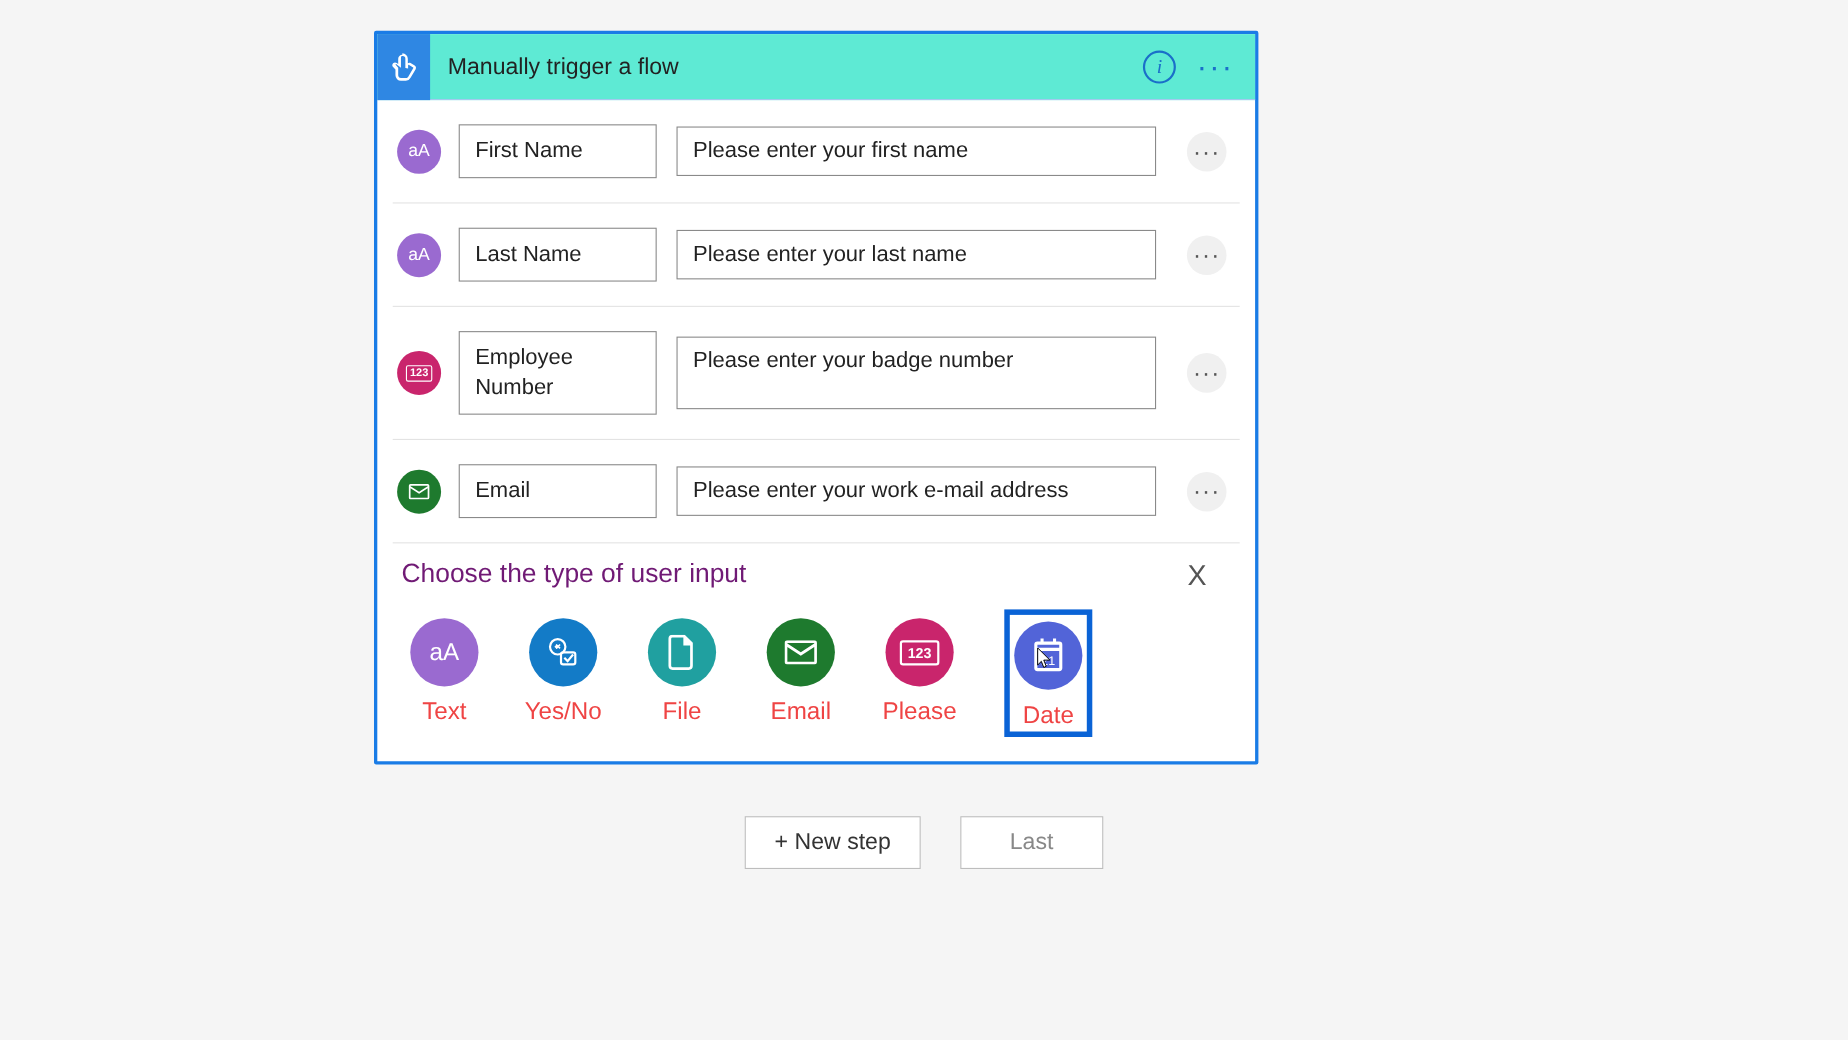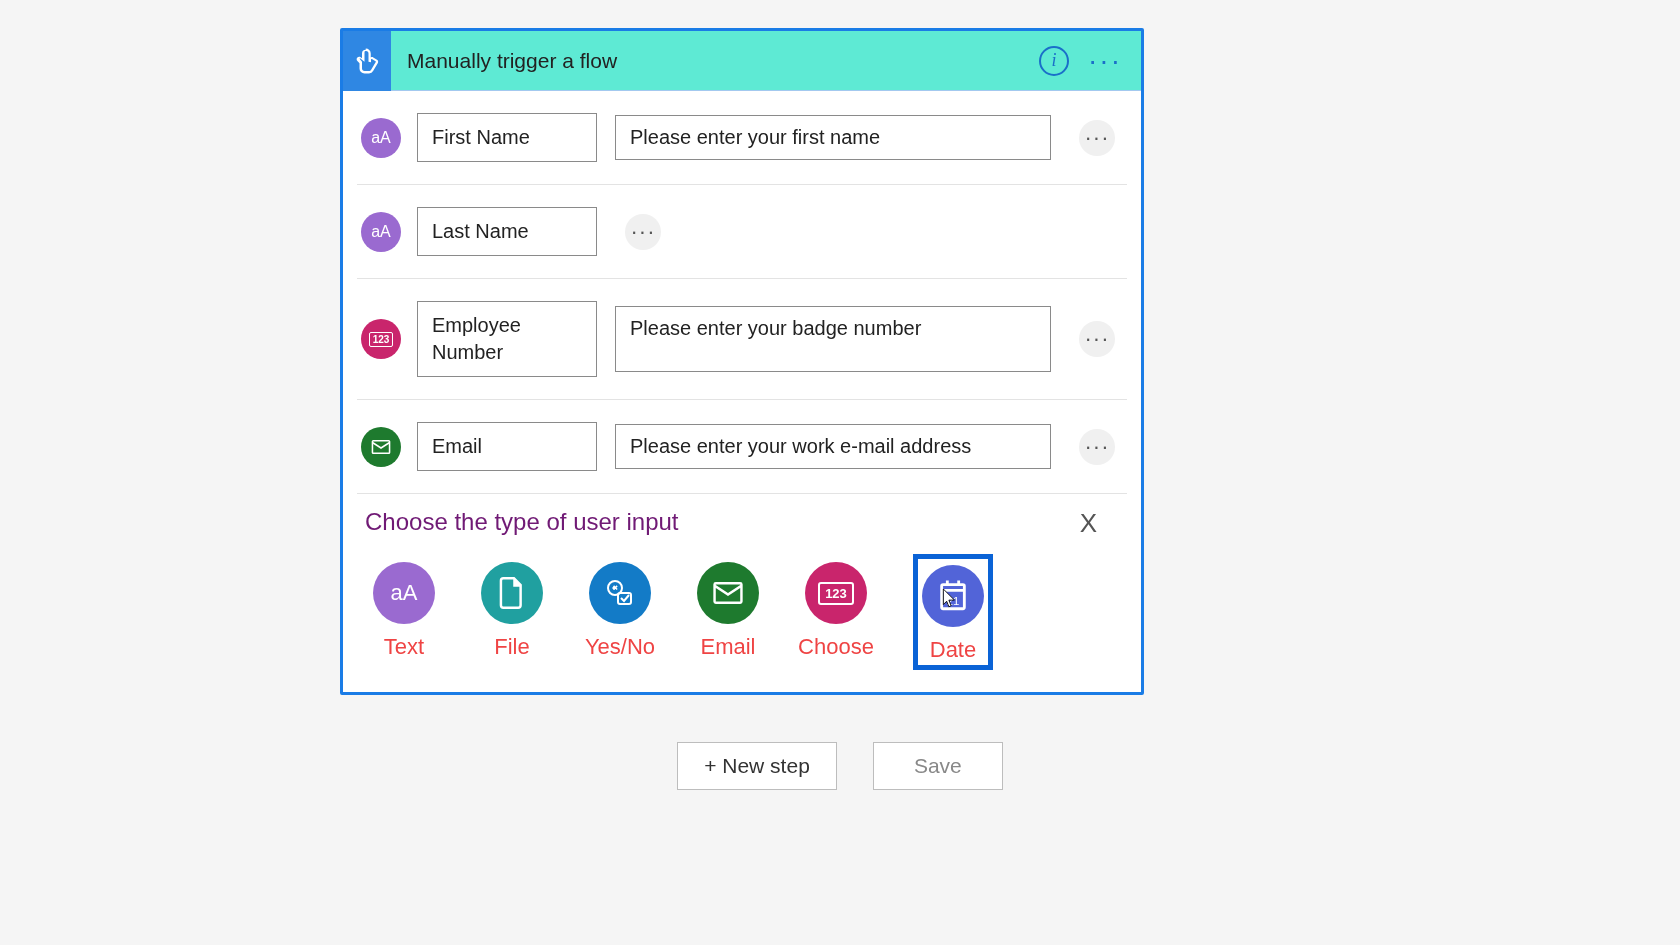--- a/index.html
+++ b/index.html
@@ -230,20 +230,21 @@
       <div class="input-name">First Name</div>
       <div class="input-desc">Please enter your first name</div>
       <div class="row-more">···</div>
     </div>
 
     <div class="input-row">
       <div class="type-badge text">
           <span class="aa">aA</span>
         </div>
       <div class="input-name">Last Name</div>
+      <div class="input-desc">Please enter your last name</div>
       <div class="row-more">···</div>
     </div>
 
     <div class="input-row">
       <div class="type-badge number">
           <span class="num-box">123</span>
         </div>
       <div class="input-name tall">Employee Number</div>
       <div class="input-desc tall">Please enter your badge number</div>
       <div class="row-more">···</div>
@@ -265,58 +266,58 @@
   <div class="picker">
     <div class="picker-title">Choose the type of user input</div>
     <div class="picker-close">X</div>
     <div class="picker-options">
 
       <div class="picker-option">
         <div class="picker-circle text">
             <span class="aa">aA</span>
           </div>
         <div class="picker-label">Text</div>
-      </div>
-
-      <div class="picker-option">
-        <div class="picker-circle file">
-          <svg width="26" height="32" viewBox="0 0 20 26">
-              <path d="M3 0h9l6 6v17a3 3 0 0 1-3 3H3a3 3 0 0 1-3-3V3a3 3 0 0 1 3-3zm8 2H3a1 1 0 0 0-1 1v20a1 1 0 0 0 1 1h12a1 1 0 0 0 1-1V8h-5V2z"></path>
-            </svg>
-        </div>
-        <div class="picker-label">File</div>
       </div>
 
       <div class="picker-option">
         <div class="picker-circle yesno">
           <svg width="32" height="32" viewBox="0 0 32 32">
               <circle cx="11" cy="11" r="7" fill="none" stroke="#fff" stroke-width="2"></circle>
               <path d="M8 11l2-2 2 2-2 2z" fill="#fff"></path>
               <path d="M8.5 10.5l5 0M11 8v5" stroke="#fff" stroke-width="1.5" transform="rotate(45 11 11)"></path>
               <rect x="14" y="16" width="13" height="11" rx="2" fill="none" stroke="#fff" stroke-width="2"></rect>
               <path d="M17 21l3 3 5-6" fill="none" stroke="#fff" stroke-width="2"></path>
             </svg>
         </div>
         <div class="picker-label">Yes/No</div>
       </div>
 
       <div class="picker-option">
+        <div class="picker-circle file">
+          <svg width="26" height="32" viewBox="0 0 20 26">
+              <path d="M3 0h9l6 6v17a3 3 0 0 1-3 3H3a3 3 0 0 1-3-3V3a3 3 0 0 1 3-3zm8 2H3a1 1 0 0 0-1 1v20a1 1 0 0 0 1 1h12a1 1 0 0 0 1-1V8h-5V2z"></path>
+            </svg>
+        </div>
+        <div class="picker-label">File</div>
+      </div>
+
+      <div class="picker-option">
         <div class="picker-circle email">
           <svg width="30" height="22" viewBox="0 0 24 18">
               <path d="M2 0h20a2 2 0 0 1 2 2v14a2 2 0 0 1-2 2H2a2 2 0 0 1-2-2V2a2 2 0 0 1 2-2zm0 2v.5l10 6.5 10-6.5V2H2zm0 3v11h20V5l-10 6.5L2 5z"></path>
             </svg>
         </div>
         <div class="picker-label">Email</div>
       </div>
 
       <div class="picker-option">
         <div class="picker-circle number">
             <span class="num-box">123</span>
           </div>
-        <div class="picker-label">Choose</div>
+        <div class="picker-label">Please</div>
       </div>
 
       <div class="picker-option selected">
         <div class="picker-circle date" style="position:relative;">
           <svg width="34" height="34" viewBox="0 0 24 24">
               <path d="M5 3h2V1h2v2h6V1h2v2h2a2 2 0 0 1 2 2v15a2 2 0 0 1-2 2H5a2 2 0 0 1-2-2V5a2 2 0 0 1 2-2zm0 6v11h14V9H5zm0-2h14V5H5v2z"></path>
               <text x="12" y="18" font-size="8" text-anchor="middle" fill="#fff" font-family="Arial">21</text>
             </svg>
           <span class="cursor-overlay" style="left:20px; top:24px;">
             <svg width="16" height="20" viewBox="0 0 12 18">
@@ -327,14 +328,14 @@
         <div class="picker-label">Date</div>
       </div>
 
     </div>
   </div>
 
 </div>
 
 <div class="footer-buttons">
   <div class="btn">+ New step</div>
-  <div class="btn save">Save</div>
+  <div class="btn save">Last</div>
 </div>
 
 </body></html>

